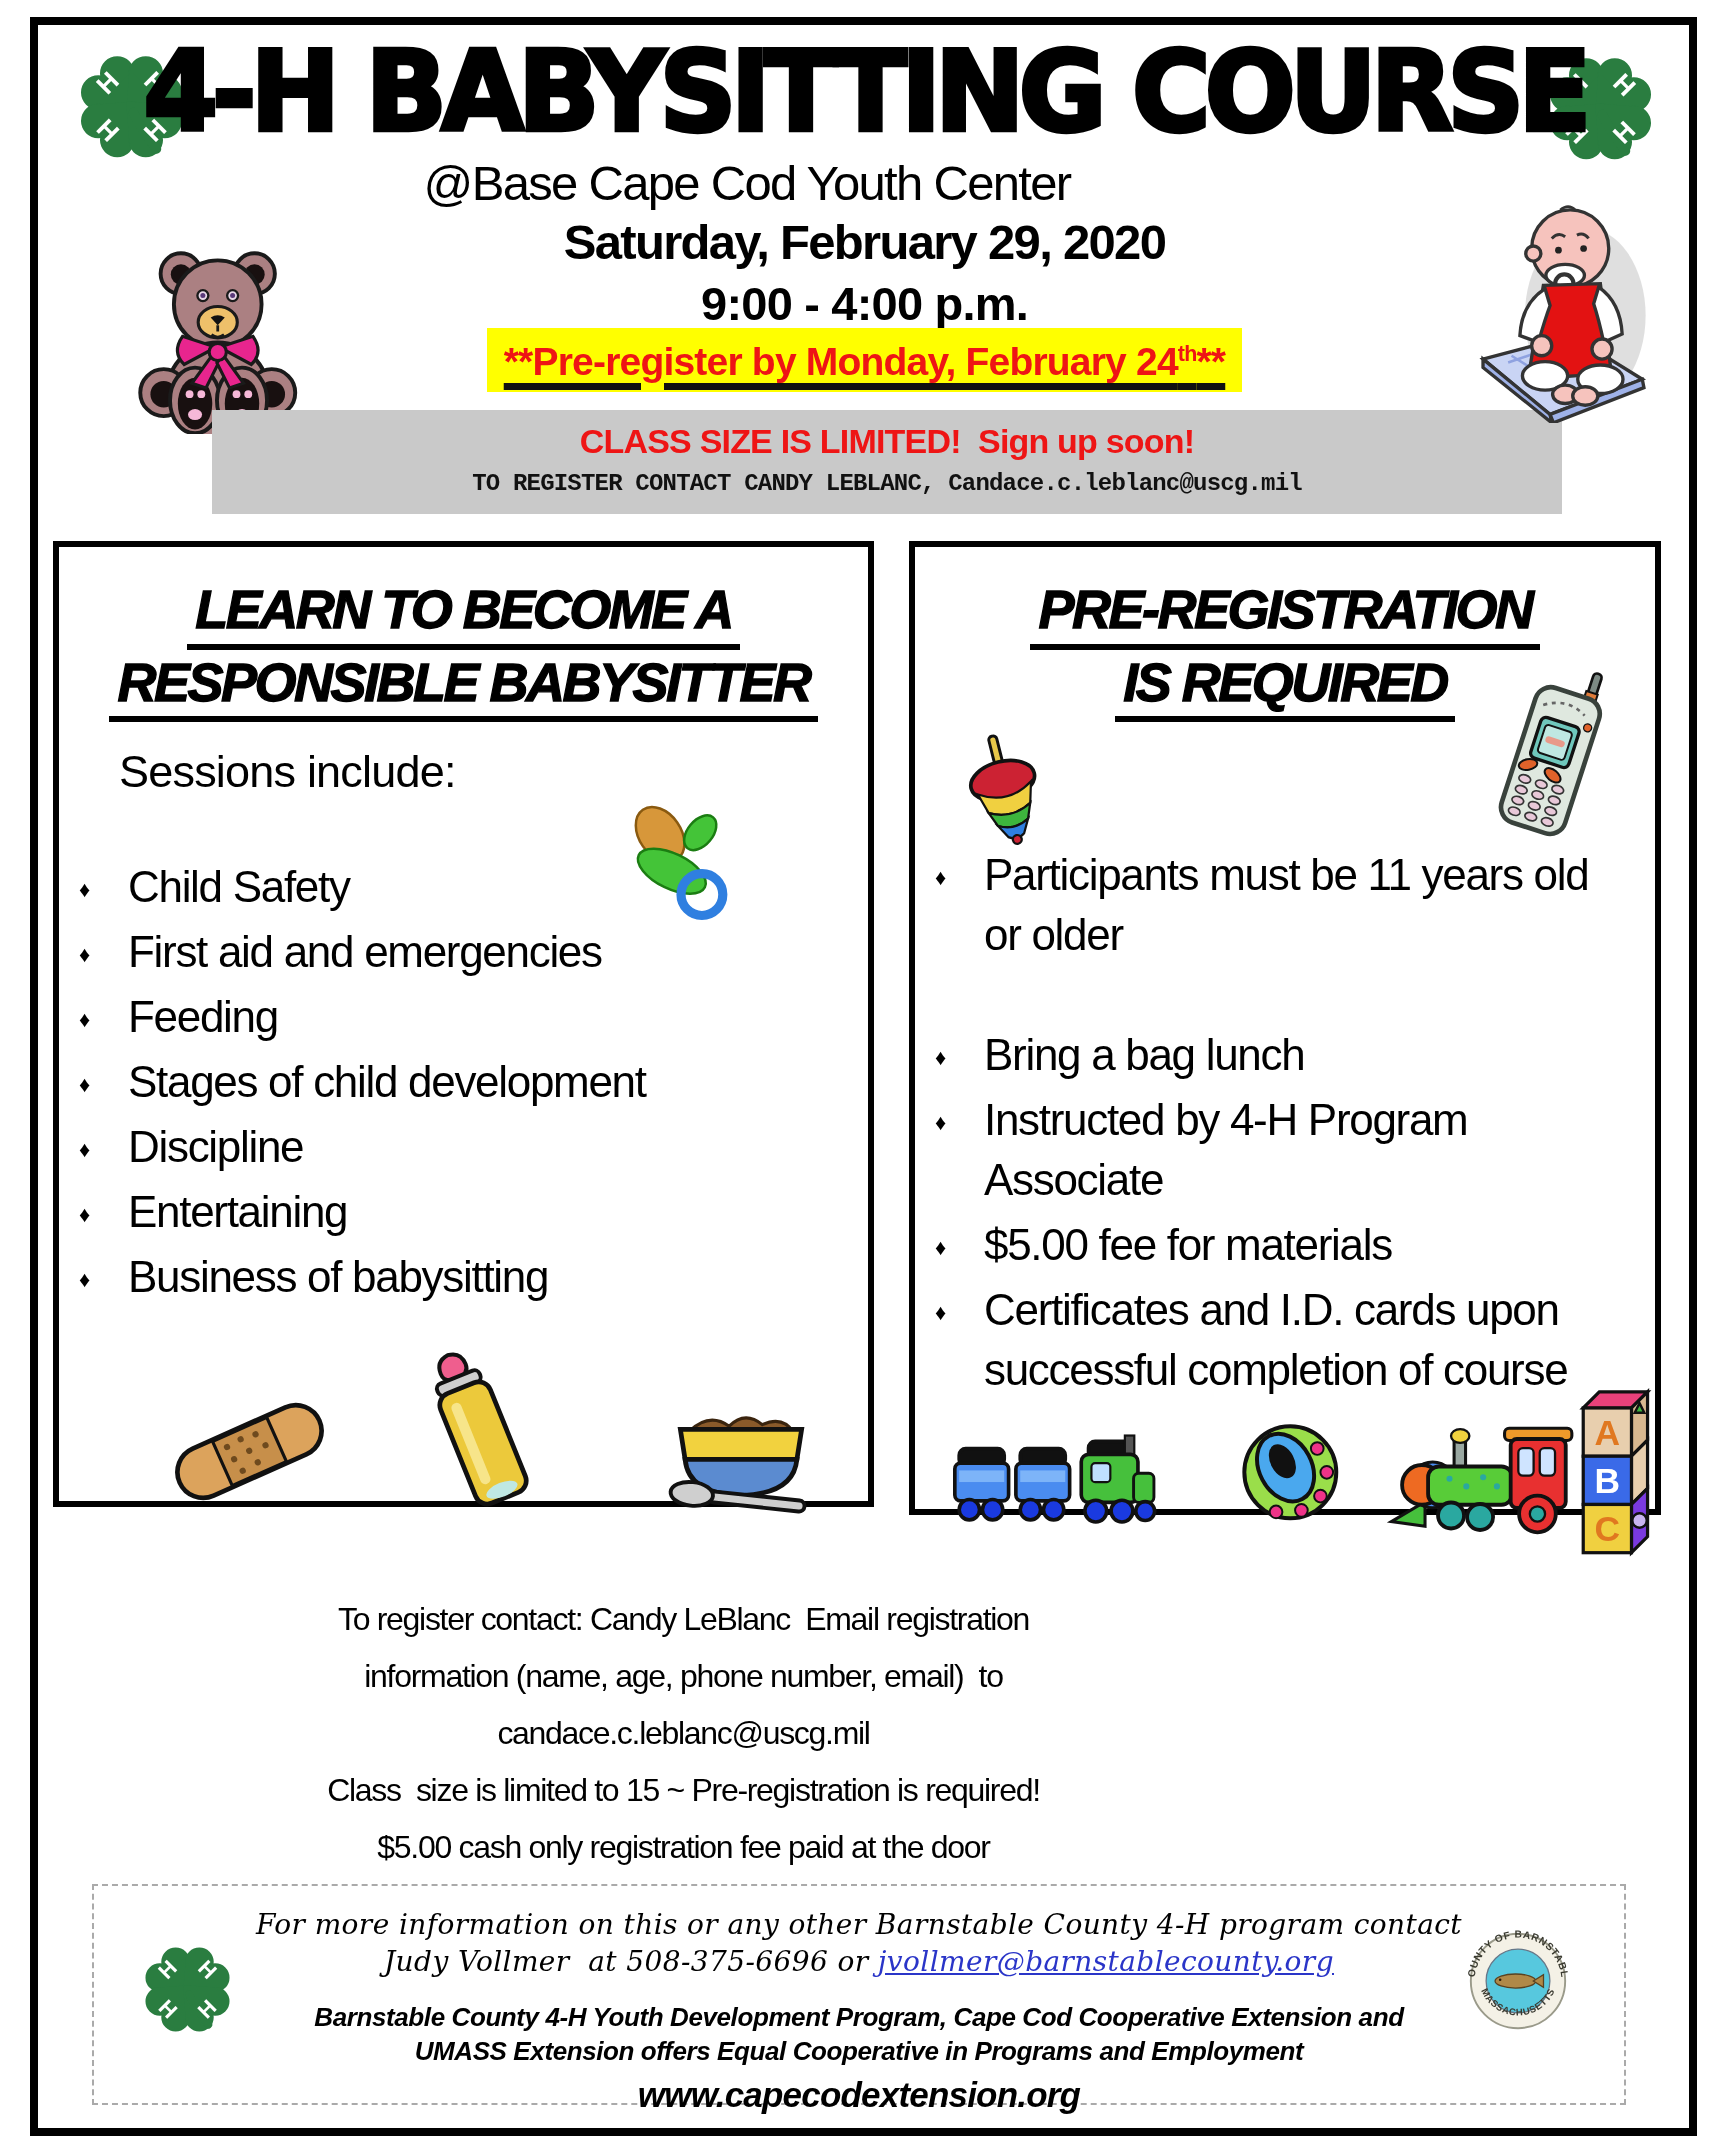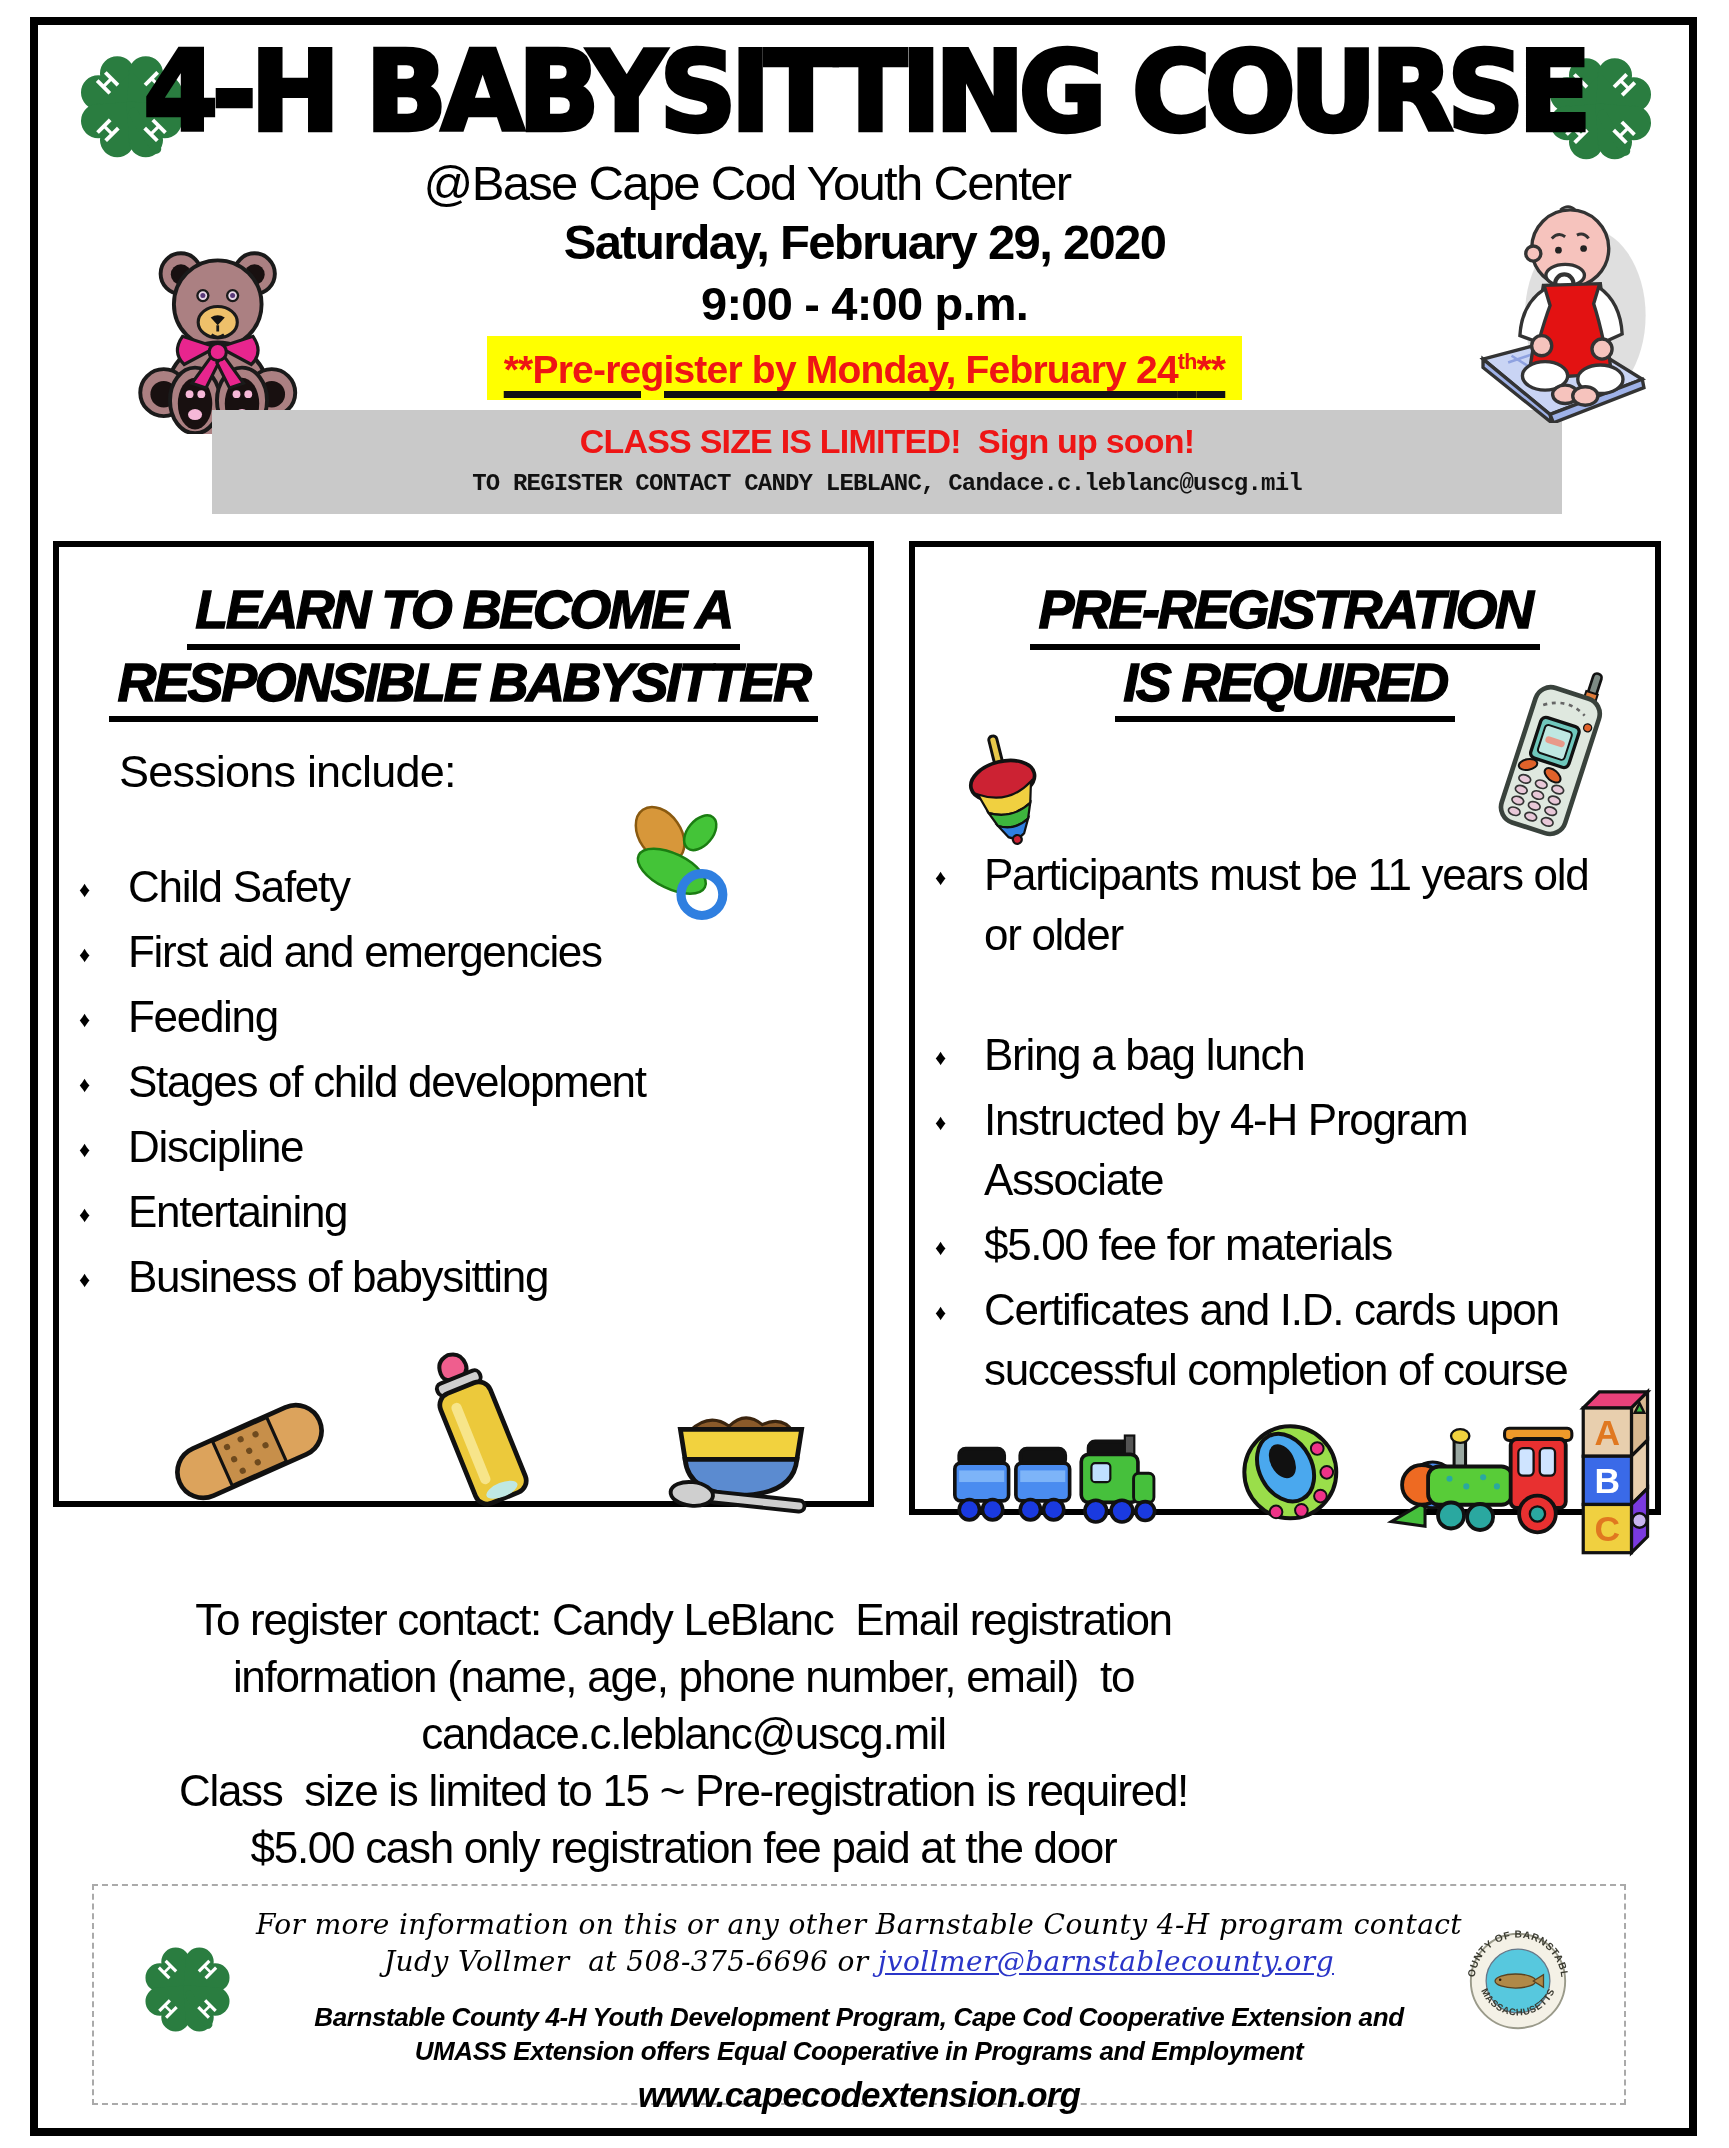--- a/index.html
+++ b/index.html
@@ -12,21 +12,21 @@
   
   .page-border{left:30px;top:17px;width:1651px;height:2103px;border:8.4px solid #000;}
 
   
   .title{left:101px;top:28.5px;width:1527px;text-align:center;
          font-family:"DejaVu Sans",sans-serif;font-weight:900;font-size:107px;line-height:126px;
          letter-spacing:-5.9px;-webkit-text-stroke:4.2px #000;transform:scaleY(1.04);}
   .location{left:0;top:156px;width:1494px;font-size:49px;line-height:55px;letter-spacing:-1.7px;}
   .date-line{left:0;top:215px;width:1729px;font-size:49px;line-height:55px;font-weight:bold;letter-spacing:-1.7px;}
   .time-line{left:0;top:277px;width:1729px;font-size:47px;line-height:54px;font-weight:bold;letter-spacing:-0.8px;}
-  .prereg-wrap{left:0;top:336px;width:1729px;}
+  .prereg-wrap{left:0;top:328px;width:1729px;}
   .prereg{display:inline-block;background:#ffff00;color:#ee1515;font-weight:bold;
           font-size:39px;line-height:49px;padding:1.7px 17px 6.7px 17px;letter-spacing:-0.8px;
           text-decoration:underline;text-decoration-color:#111;text-decoration-thickness:6.7px;text-underline-offset:7.6px;}
   .prereg sup{font-size:0.55em;vertical-align:super;}
 
   .gray-box{left:212px;top:410px;width:1350px;height:104px;background:#c9c9c9;z-index:2;}
   .gray-line1{margin-top:10px;color:#ee1515;font-weight:bold;font-size:34px;line-height:42px;letter-spacing:-0.8px;}
   .gray-line2{color:#111;font-weight:bold;font-size:24px;line-height:44px;letter-spacing:-0.8px;font-family:Liberation Mono, monospace;}
 
   
@@ -37,21 +37,21 @@
   .box-heading .hl-line{display:inline-block;font-style:italic;font-weight:bold;font-size:54px;line-height:65px;
         letter-spacing:-2.5px;-webkit-text-stroke:1.3px #000;border-bottom:6.7px solid #000;padding:0 8.4px 1.7px 8.4px;}
   .sessions{margin:23.5px 0 0 60px;font-size:45px;letter-spacing:-0.8px;}
   ul.blist{list-style:none;margin:59px 0 0 0;padding:0 34px 0 0;}
   ul.blist li{position:relative;font-size:44px;line-height:60px;letter-spacing:-1.3px;padding-left:69px;margin-bottom:5px;}
   ul.blist li::before{content:"\2666";position:absolute;left:20px;top:3.4px;font-size:22px;}
   .box-right ul.blist{position:absolute;top:239px;left:0;right:0;padding-right:46px;}
   .box-right ul.blist li:first-child{margin-bottom:60px;}
 
   
-  .register-par{left:0;top:1591px;width:1367px;font-size:44px;line-height:57px;letter-spacing:-1.3px;}
+  .register-par{left:0;top:1591px;width:1367px;font-size:32px;line-height:57px;letter-spacing:-1.3px;}
 
   
   .footer-box{left:92px;top:1884px;width:1530px;height:217px;border:2.5px dashed #aaa;z-index:1;}
   .script-line{font-family:"DejaVu Serif",serif;font-style:italic;font-size:28px;line-height:37px;letter-spacing:0.4px;}
   .org-line{font-weight:bold;font-style:italic;font-size:26px;line-height:34px;letter-spacing:-0.4px;text-align:center;}
   .website{font-weight:bold;font-style:italic;font-size:35px;line-height:40px;margin-top:6.7px;letter-spacing:-0.8px;}
   .footer-text{padding-top:20px;}
   .org-block{margin-top:20px;}
   a.mail-link{color:#2a35c8;text-decoration:underline;font-family:"DejaVu Serif",serif;font-style:italic;}
 

